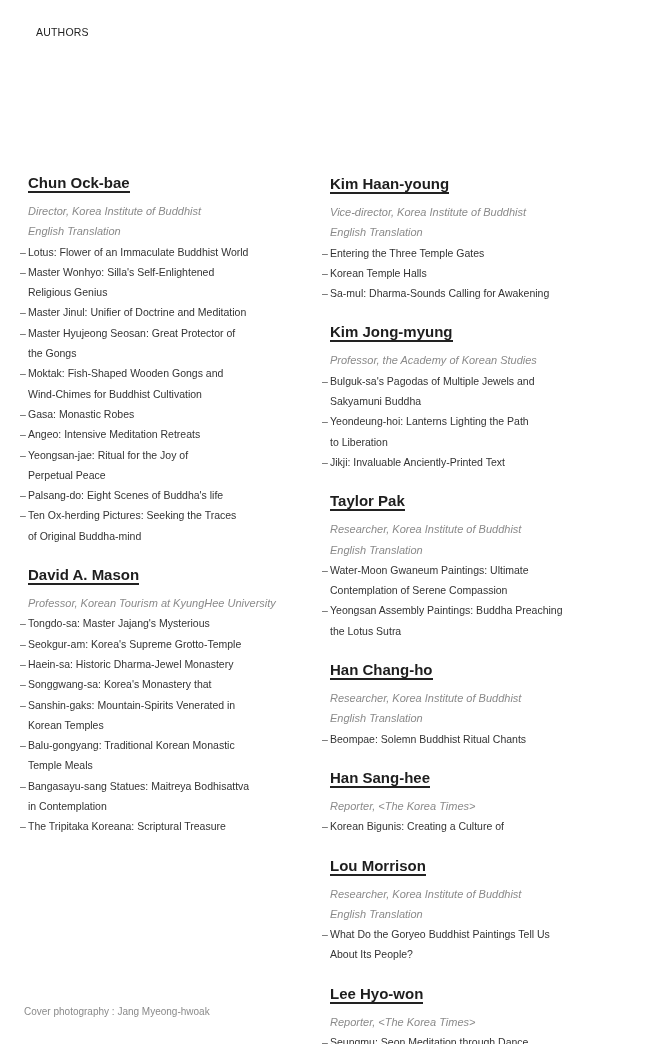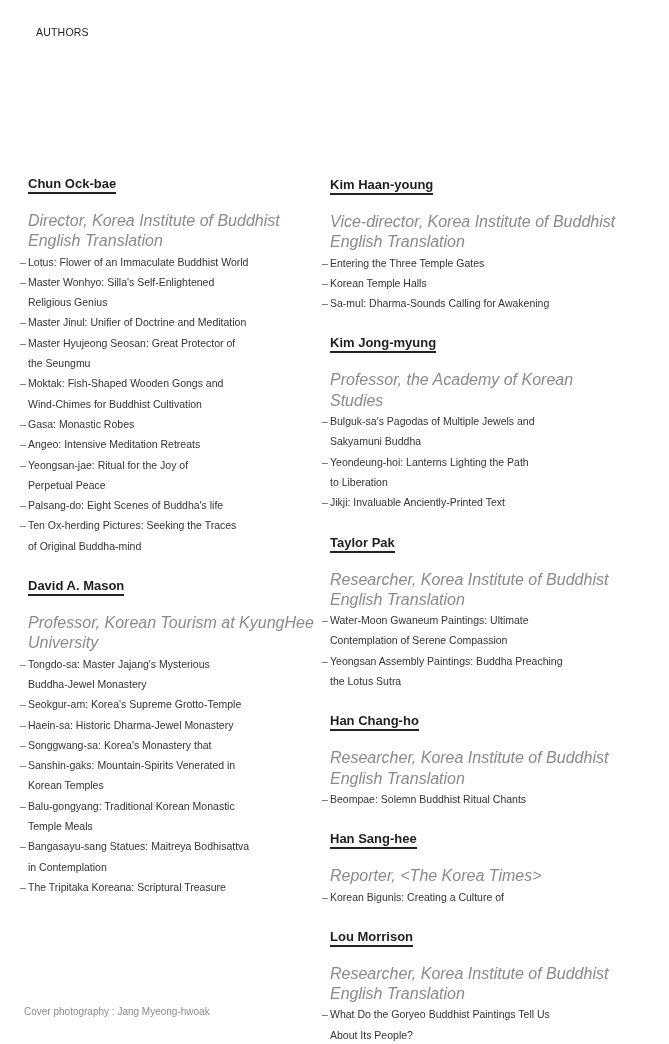--- a/index.html
+++ b/index.html
@@ -9,24 +9,24 @@
   }
   .page-title {
     position: absolute; left: 36px; top: 26px; font-size: 10.5px; font-weight: normal;
     letter-spacing: 0.2px; color: #222;
   }
   .col { position: absolute; width: 300px; }
   .col-left { left: 20px; top: 174px; }
   .col-right { left: 322px; top: 175px; }
   .author { margin-bottom: 20px; }
   .author-name {
-    display: inline-block; margin-left: 8px; font-size: 13px; font-weight: bold; color: #1e1e1e;
-    border-bottom: 2px solid #222; padding-bottom: 1px; line-height: 14px; margin-bottom: 17px;
+    display: inline-block; margin-left: 8px; font-size: 15px; font-weight: bold; color: #1e1e1e;
+    border-bottom: 2px solid #222; padding-bottom: 1px; line-height: 14px; margin-bottom: 8px;
   }
-  .role { margin-left: 8px; font-size: 16px; font-style: italic; color: #8a8a8a; line-height: 20.3px; }
+  .role { margin-left: 8px; font-size: 11px; font-style: italic; color: #8a8a8a; line-height: 20.3px; }
   .works { list-style: none; margin: 0; padding: 0; }
   .work { position: relative; padding-left: 8px; font-size: 10.5px; color: #333; line-height: 20.3px; }
   .work .dash { position: absolute; left: 0; top: 0; color: #555; }
   .work .line { display: block; }
   .footer-credit {
     position: absolute; left: 24px; top: 1006px; font-size: 10px; color: #8a8a8a;
   }
 </style>
 </head>
 <body>
@@ -44,21 +44,21 @@
           <span class="line">Master Wonhyo: Silla's Self-Enlightened</span>
           <span class="line">Religious Genius</span>
         </li>
         <li class="work">
           <span class="dash">–</span>
           <span class="line">Master Jinul: Unifier of Doctrine and Meditation</span>
         </li>
         <li class="work">
           <span class="dash">–</span>
           <span class="line">Master Hyujeong Seosan: Great Protector of</span>
-          <span class="line">the Seungmu</span>
+          <span class="line">the Gongs</span>
         </li>
         <li class="work">
           <span class="dash">–</span>
           <span class="line">Moktak: Fish-Shaped Wooden Gongs and</span>
           <span class="line">Wind-Chimes for Buddhist Cultivation</span>
         </li>
         <li class="work">
           <span class="dash">–</span>
           <span class="line">Gasa: Monastic Robes</span>
         </li>
@@ -78,21 +78,20 @@
         <li class="work">
           <span class="dash">–</span>
           <span class="line">Ten Ox-herding Pictures: Seeking the Traces</span>
           <span class="line">of Original Buddha-mind</span>
         </li>
       </ul></div>
     <div class="author"><div class="author-name">David A. Mason</div><br><div class="role">Professor, Korean Tourism at KyungHee University</div><ul class="works">
         <li class="work">
           <span class="dash">–</span>
           <span class="line">Tongdo-sa: Master Jajang's Mysterious</span>
-          <span class="line">Buddha-Jewel Monastery</span>
         </li>
         <li class="work">
           <span class="dash">–</span>
           <span class="line">Seokgur-am: Korea's Supreme Grotto-Temple</span>
         </li>
         <li class="work">
           <span class="dash">–</span>
           <span class="line">Haein-sa: Historic Dharma-Jewel Monastery</span>
         </li>
         <li class="work">

